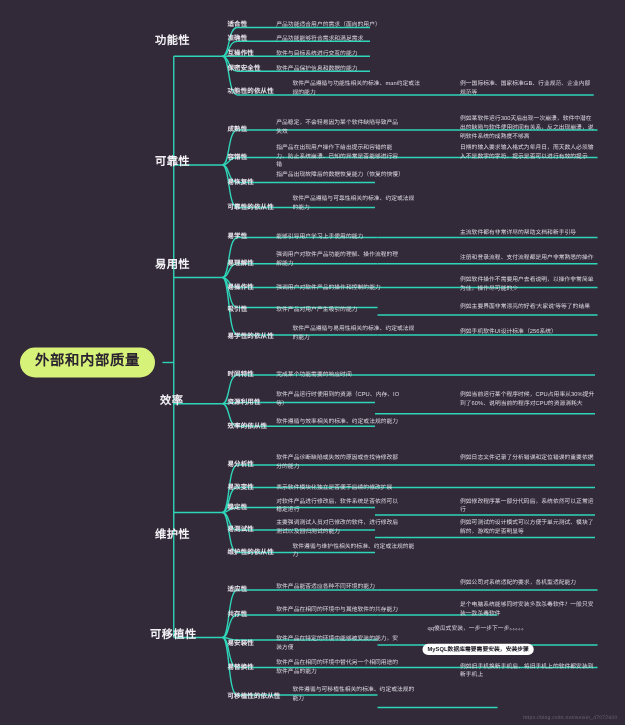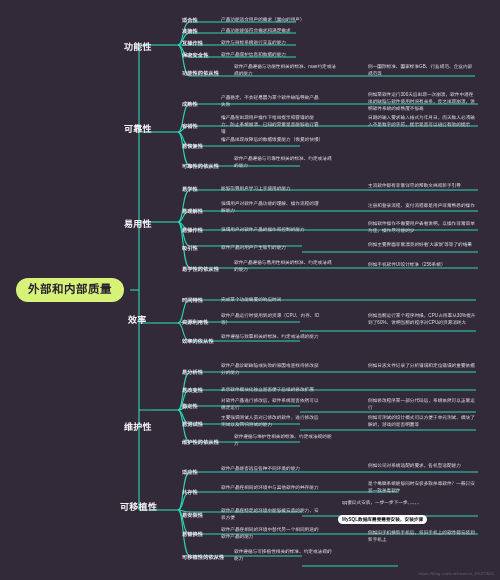--- a/index.html
+++ b/index.html
@@ -155,21 +155,21 @@
       <path d="M178 510 C184 510 182 492 190 492 H302"></path>
       <path d="M178 510 C184 510 182 512 190 512 H302"></path>
       <path d="M178 510 C184 510 182 534 190 534 H302"></path>
       <path d="M178 510 C184 510 182 556 190 556 H302"></path>
       <path d="M302 472 H478 M302 492 H398 M302 516 H478 M302 534 H478 M302 566 H398"></path>
     </g>
   </svg>
 
   <div class="root-node" style="left:16px;top:278px;text-align:right;">外部和内部质量</div>
 
-  <div class="branch-label" style="left:124px;top:44px;font-family:Liberation Mono, monospace;">功能性</div>
+  <div class="branch-label" style="left:124px;top:28px;">功能性</div>
 
   <div class="attr-label" style="left:182px;top:17px;">适合性</div>
   <div class="desc-text w1" style="left:221px;top:17px;">产品功能适合用户的需求（面向的用户）</div>
 
   <div class="attr-label" style="left:182px;top:28px;">准确性</div>
   <div class="desc-text w1" style="left:221px;top:28px;">产品功能能够符合需求和满足需求</div>
 
   <div class="attr-label" style="left:182px;top:40px;">互操作性</div>
   <div class="desc-text w1" style="left:221px;top:40px;">软件与目标系统进行交互的能力</div>
 
@@ -189,21 +189,21 @@
   <div class="attr-label" style="left:182px;top:123px;">容错性</div>
   <div class="desc-text w2" style="left:221px;top:115px;">指产品在出现用户操作下给出提示和容错的能力，防止系统崩溃、已知的异常是否能够进行容错</div>
   <div class="example-text" style="left:368px;top:115px;">日期的输入要求输入格式为年月日，而天数人必须输入不是数字的字符，提示是否可以进行有效的提示</div>
 
   <div class="attr-label" style="left:182px;top:143px;">易恢复性</div>
   <div class="desc-text w2" style="left:221px;top:137px;">指产品出现故障后的数据恢复能力（恢复的快慢）</div>
 
   <div class="attr-label" style="left:182px;top:163px;">可靠性的依从性</div>
   <div class="desc-text w2" style="left:234px;top:156px;">软件产品遵循与可靠性相关的标准、约定或法规的能力</div>
 
-  <div class="branch-label" style="left:124px;top:220px;">易用性</div>
+  <div class="branch-label" style="left:124px;top:207px;">易用性</div>
 
   <div class="attr-label" style="left:182px;top:186px;">易学性</div>
   <div class="desc-text w2" style="left:221px;top:186px;">能够引导用户学习上手使用的能力</div>
   <div class="example-text" style="left:368px;top:183px;">主流软件都有非常详尽的帮助文档和新手引导</div>
 
   <div class="attr-label" style="left:182px;top:208px;">易理解性</div>
   <div class="desc-text w2" style="left:221px;top:201px;">强调用户对软件产品功能的理解、操作流程的理解能力</div>
   <div class="example-text" style="left:368px;top:203px;">注册和登录流程、支付流程都是用户非常熟悉的操作</div>
 
   <div class="attr-label" style="left:182px;top:227px;">易操作性</div>

